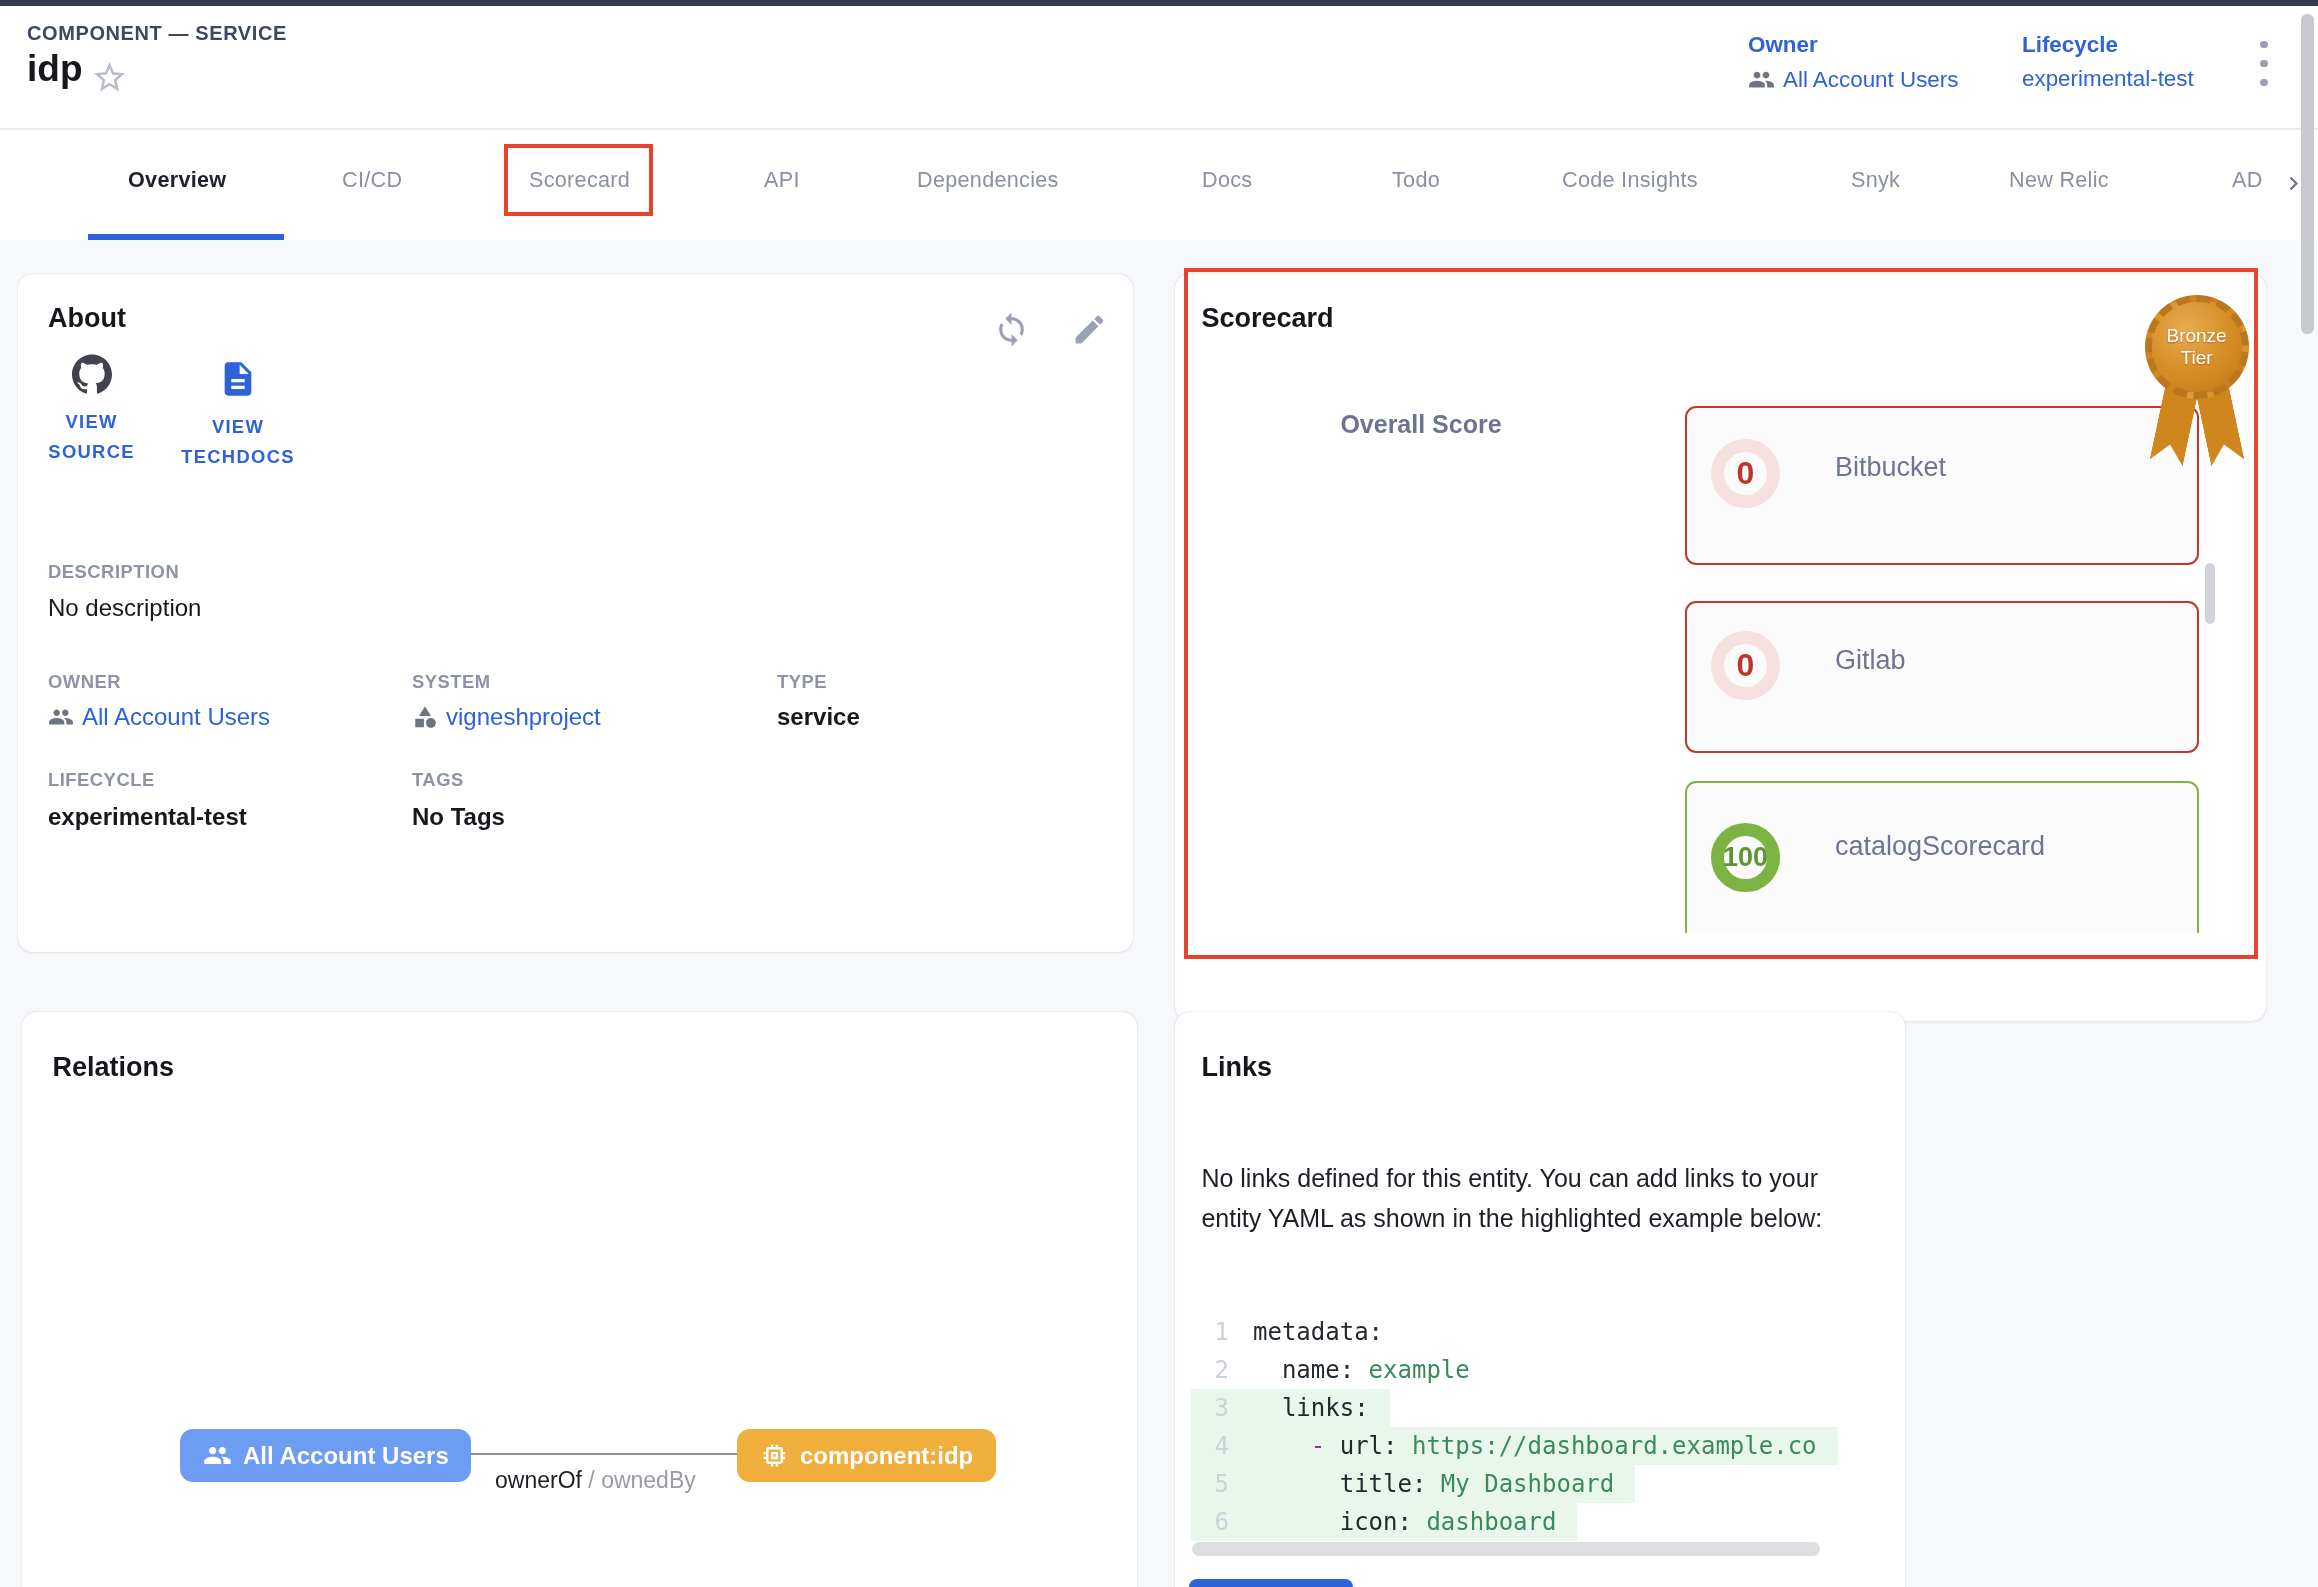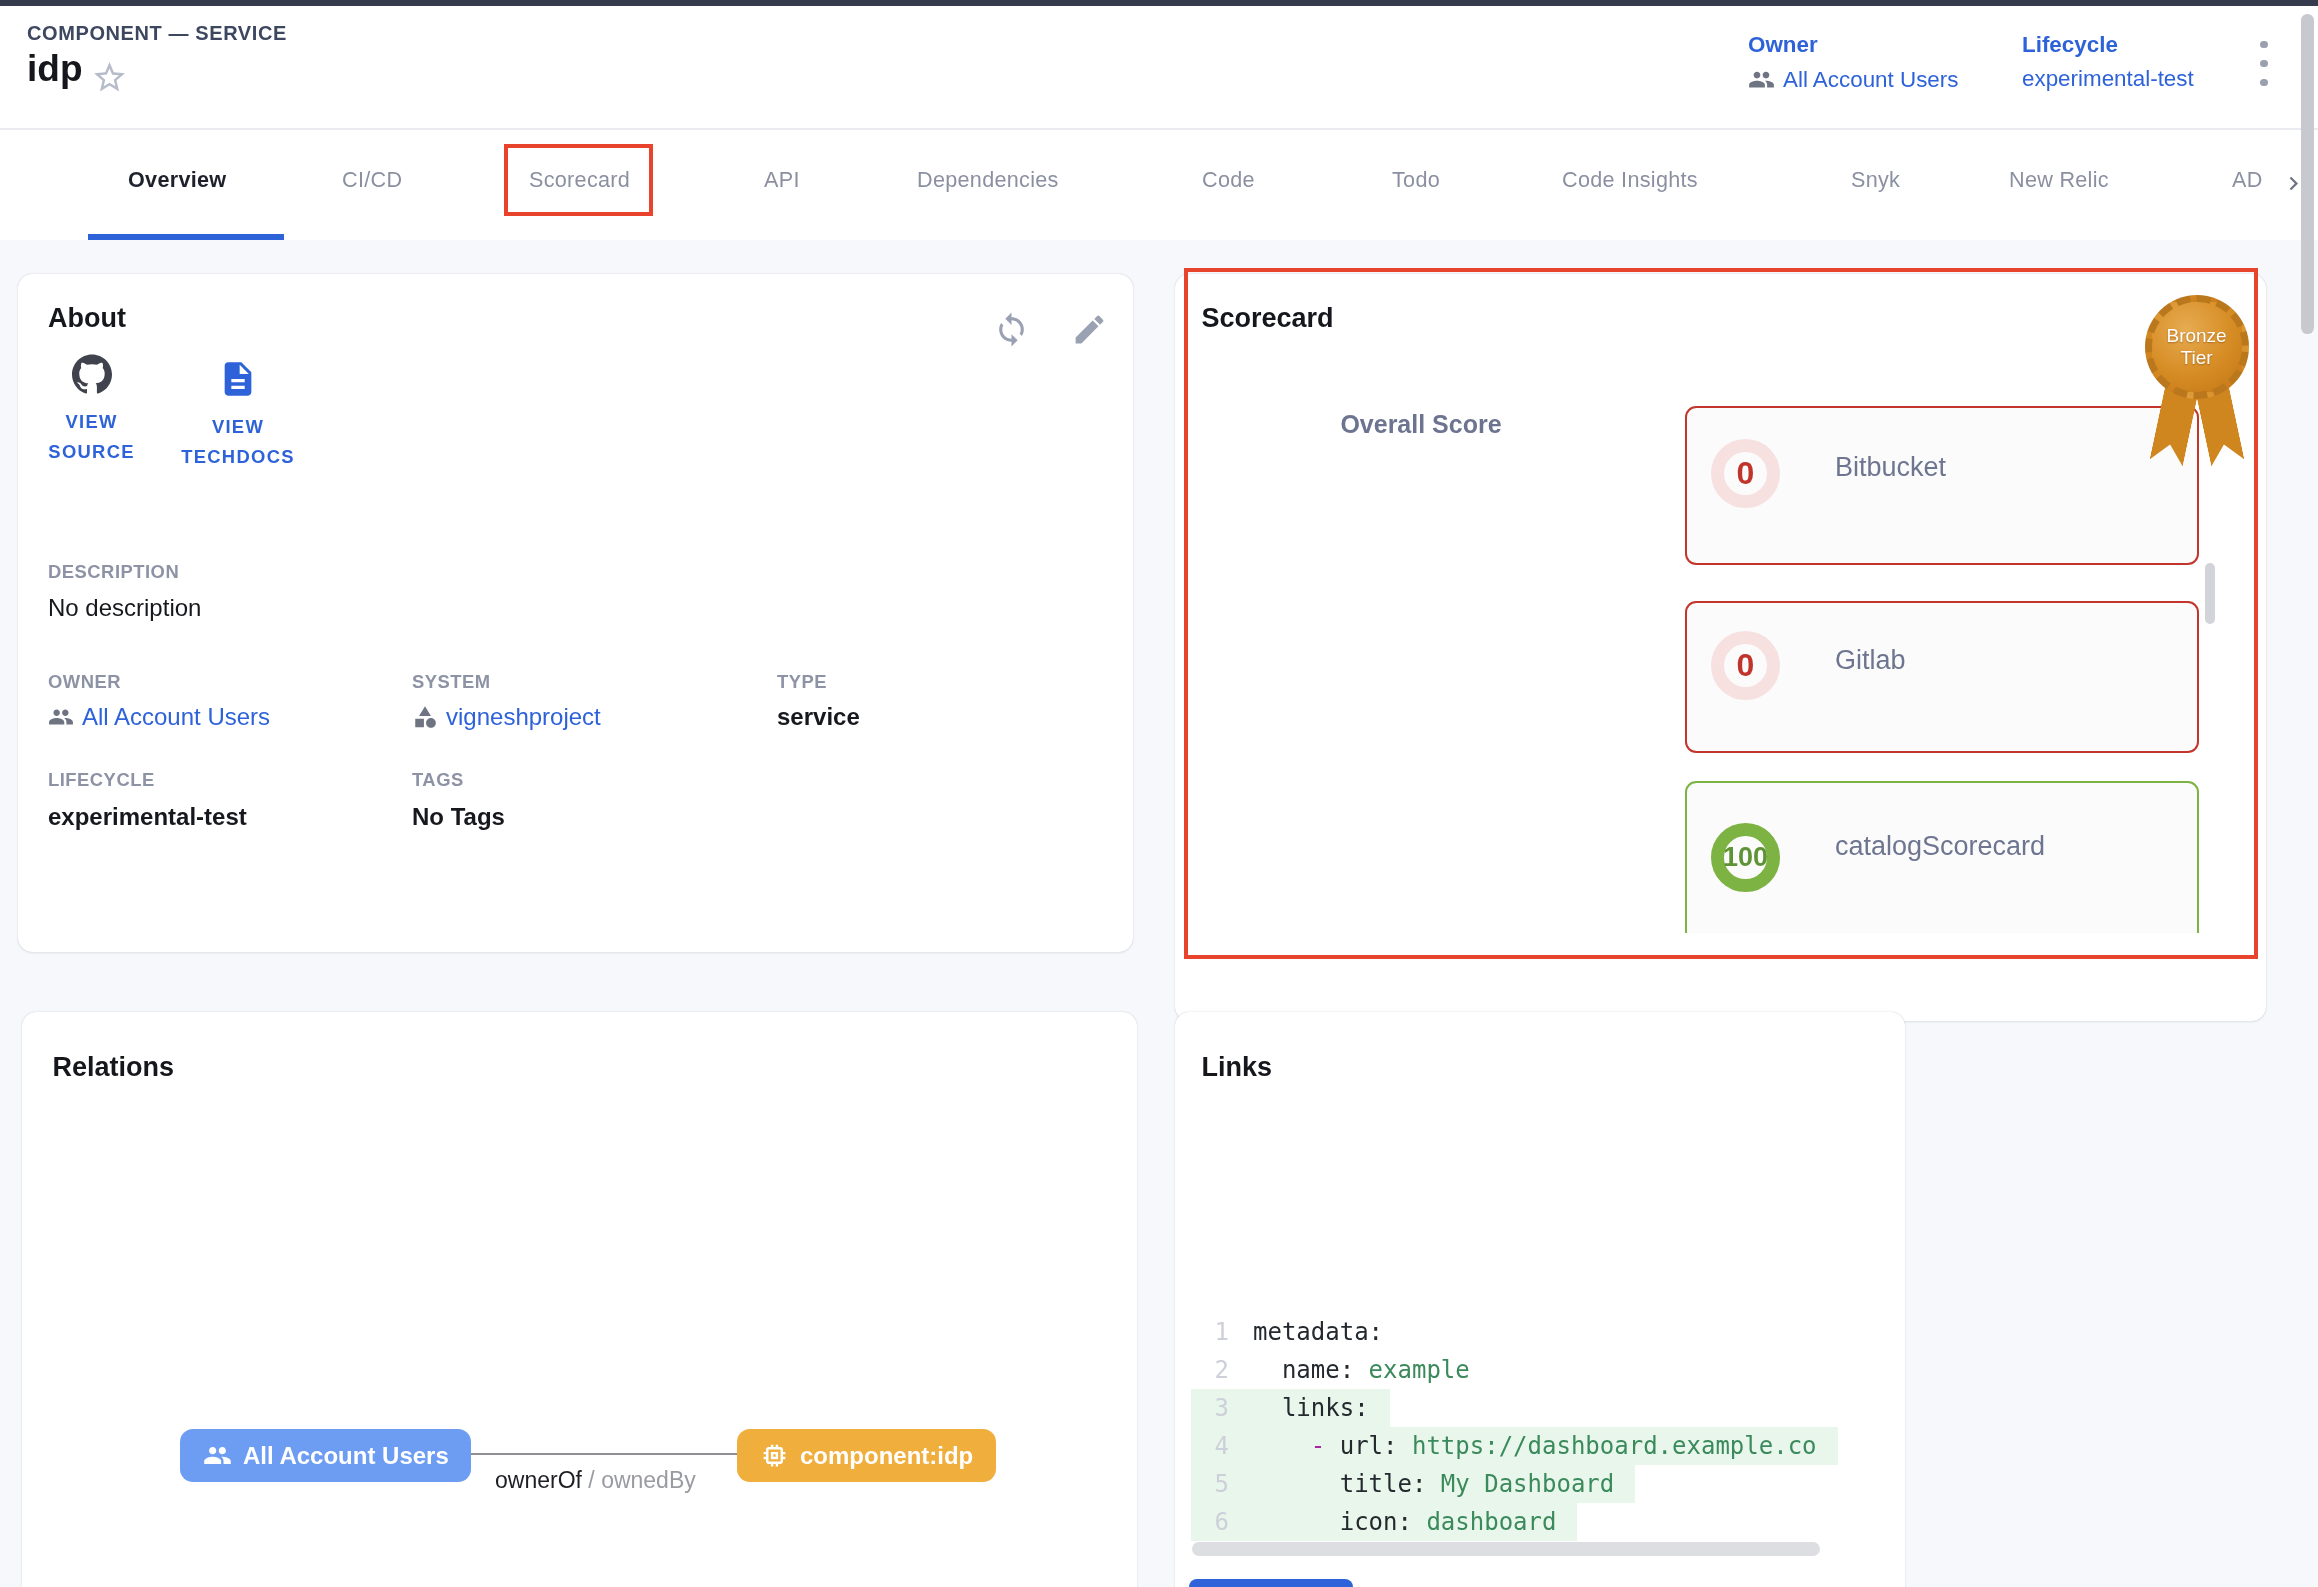--- a/index.html
+++ b/index.html
@@ -151,21 +151,21 @@
     <i></i>
     <i></i>
   </div>
 <div class="abs hdr-divider"></div>
 
 <span class="abs tab active" style="left:128px">Overview</span>
 <span class="abs tab" style="left:342px">CI/CD</span>
 <span class="abs tab" style="left:529px">Scorecard</span>
 <span class="abs tab" style="left:764px">API</span>
 <span class="abs tab" style="left:917px">Dependencies</span>
-<span class="abs tab" style="left:1202px">Code</span>
+<span class="abs tab" style="left:1202px">Docs</span>
 <span class="abs tab" style="left:1392px">Todo</span>
 <span class="abs tab" style="left:1562px">Code Insights</span>
 <span class="abs tab" style="left:1851px">Snyk</span>
 <span class="abs tab" style="left:2009px">New Relic</span>
 <span class="abs tab" style="left:2232px">AD</span>
 <div class="abs tab-chevron">
   <svg viewBox="0 0 24 24" width="27" height="27" fill="currentColor">
       <path d="M10 6L8.59 7.41 13.17 12l-4.58 4.59L10 18l6-6z"></path>
     </svg>
 </div>
@@ -296,20 +296,21 @@
     </span>
     <span>component:idp</span>
   </div>
   <div class="edge-label">
     <span>ownerOf</span><span class="dim"> / </span><span class="dim">ownedBy</span>
   </div>
 </div>
 
 <div class="card" id="links-card">
   <div class="card-title" style="left:26.4px; top:40px">Links</div>
+  <div class="links-empty">No links defined for this entity. You can add links to your entity YAML as shown in the highlighted example below:</div>
 
   <div class="codeblock">
     <div class="code-line">
       <span class="lnum">1</span>
       <span class="ctext"><span class="ckey">metadata:</span></span>
     </div>
     <div class="code-line">
       <span class="lnum">2</span>
       <span class="ctext"><span>  </span><span class="ckey">name:</span><span class="cval"> example</span></span>
     </div>

